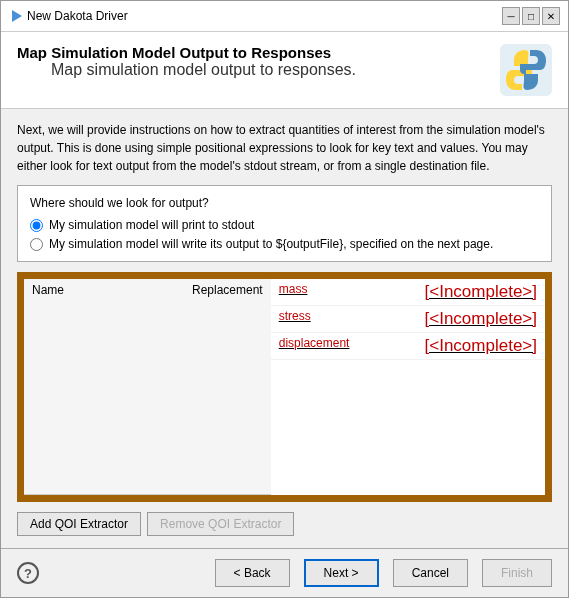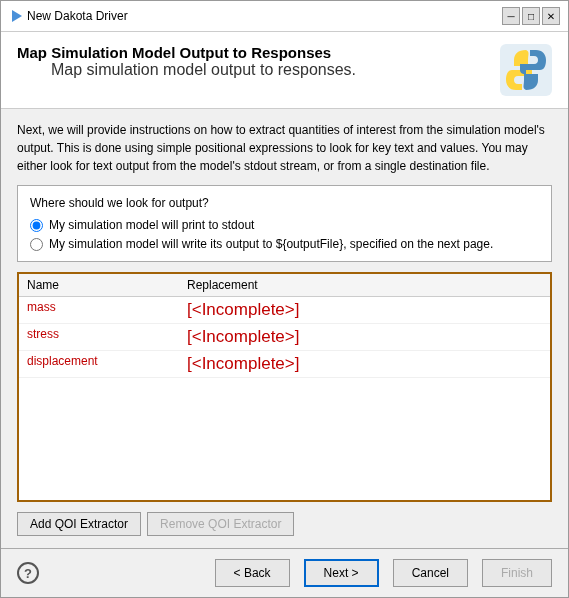--- a/index.html
+++ b/index.html
@@ -106,26 +106,26 @@
     .radio-option {
       display: flex;
       align-items: center;
       gap: 6px;
       margin-bottom: 5px;
       font-size: 12px;
     }
     .radio-option:last-child { margin-bottom: 0; }
     input[type=radio] { margin: 0; cursor: pointer; }
     .table-container {
-      border: 2px solid #a16207;
+      border: 7px solid #a16207;
       background: #fff;
       flex: 1;
       overflow: hidden;
       display: flex;
-      flex-direction: column;
+      flex-direction: row;
     }
     .table-header {
       display: flex;
       border-bottom: 1px solid #ccc;
       background: #f5f5f5;
       padding: 4px 8px;
     }
     .col-name {
       width: 160px;
       font-size: 12px;
@@ -138,20 +138,21 @@
       color: #000;
     }
     .table-body {
       flex: 1;
       overflow-y: auto;
     }
     .table-row {
       display: flex;
       padding: 3px 8px;
       border-bottom: 1px solid #f0f0f0;
+      text-decoration: underline;
     }
     .cell-name {
       width: 160px;
       font-size: 12px;
       color: #c00000;
     }
     .cell-replacement {
       flex: 1;
       font-size: 17px;
       color: #c00000;

